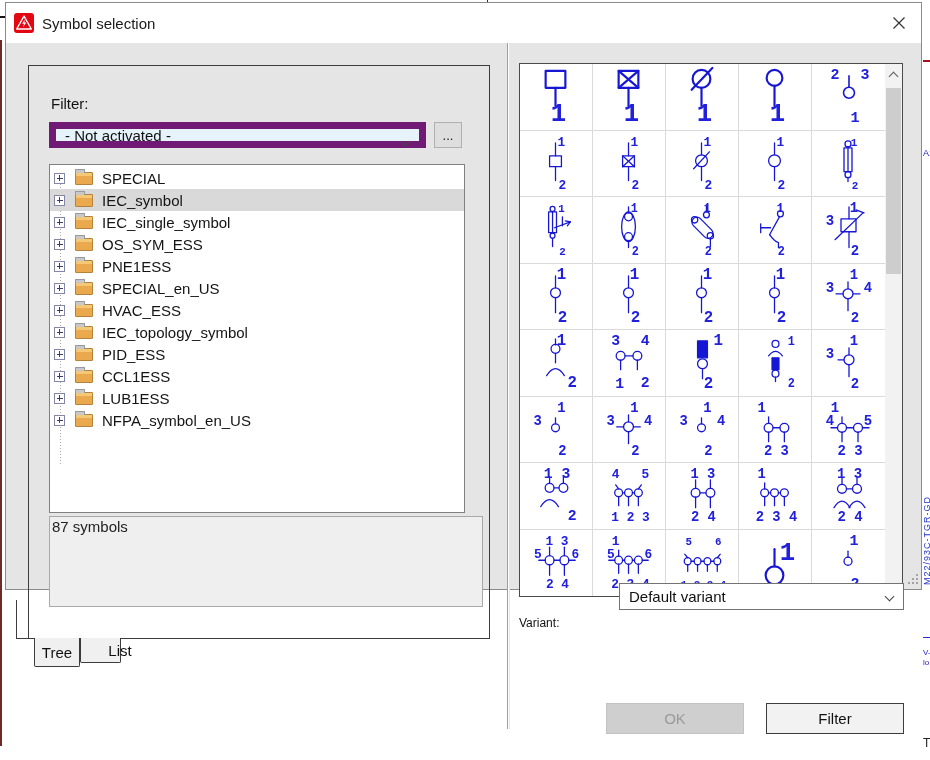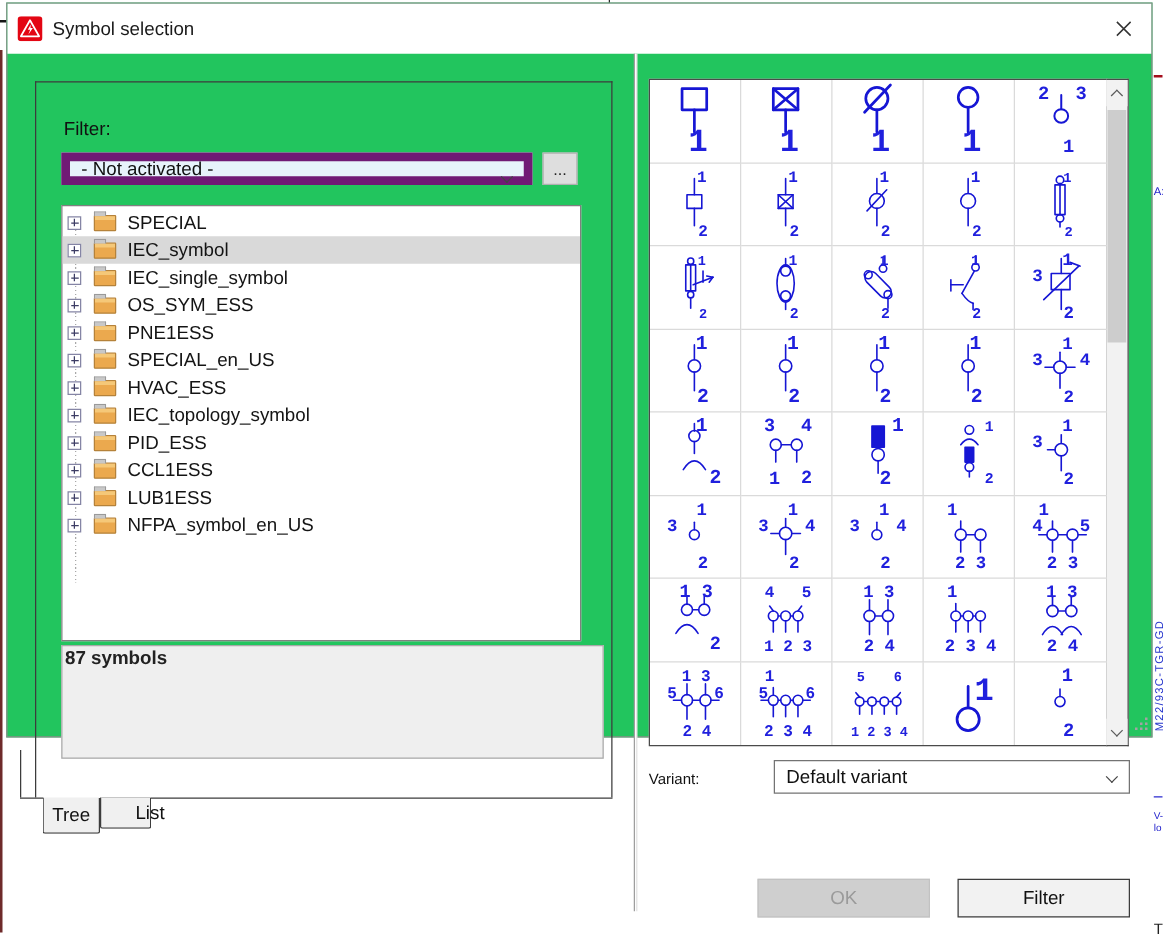--- a/index.html
+++ b/index.html
@@ -15,21 +15,21 @@
   .bg-red-line{left:923px;top:60px;width:7px;height:2px;background:#a50e1d;}
   .bg-blue-line{left:923px;top:637px;width:7px;height:1px;background:#2a2ad0;}
   .bg-a{left:923px;top:148px;font-size:9px;color:#2323cc;}
   .bg-rot{left:922px;top:585px;font-size:9px;color:#2333cc;transform:rotate(-90deg);
     transform-origin:left top;white-space:nowrap;letter-spacing:1px;}
   .bg-v{left:923px;top:648px;font-size:8px;color:#2323cc;}
   .bg-lo{left:923px;top:658px;font-size:8px;color:#2323cc;}
   .bg-t{left:923px;top:736px;font-size:12px;color:#222;}
 
   
-  .dialog{left:5px;top:2px;width:917px;height:588px;background:#22c55e;border:1px solid #8b8b8b;}
+  .dialog{left:5px;top:2px;width:917px;height:588px;background:#e5e5e5;border:1px solid #8b8b8b;}
   .titlebar{left:0;top:0;width:100%;height:40px;background:#fff;display:flex;align-items:center;padding-left:8px;}
   .app-icon{width:20px;height:20px;flex:none;}
   .title-text{margin-left:8px;font-size:15px;color:#1a1a1a;}
   .close-btn{position:absolute;right:6px;top:4px;width:32px;height:32px;display:flex;align-items:center;justify-content:center;cursor:default;}
 
   
   .groupbox{left:22px;top:62px;width:462px;height:573px;border:1px solid #3c3c3c;border-bottom:none;}
   .pane-stub{left:10px;top:597px;width:1px;height:38px;background:#3c3c3c;}
   .pane-line1{left:10px;top:635px;width:19px;height:1px;background:#3c3c3c;}
   .pane-line2{left:74px;top:635px;width:410px;height:1px;background:#3c3c3c;}
@@ -51,21 +51,21 @@
   .expbox::before{content:"";position:absolute;left:1.5px;top:4px;width:6px;height:1px;background:#3c3c64;}
   .expbox::after{content:"";position:absolute;left:4px;top:1.5px;width:1px;height:6px;background:#3c3c64;}
   .folder{margin-left:10px;width:18px;height:13px;background:#eba94e;border:1px solid #b5823a;
     border-radius:1px;position:relative;flex:none;}
   .folder::before{content:"";position:absolute;top:-4px;left:-1px;width:8px;height:3px;background:#c8c8c8;
     border:1px solid #9a9a9a;border-bottom:none;border-radius:1px 1px 0 0;}
   .folder::after{content:"";position:absolute;top:0;left:0;right:0;height:3px;background:#f5c878;}
   .tlabel{margin-left:9px;white-space:nowrap;}
 
   .statusbox{left:43px;top:513px;width:434px;height:91px;background:#efefef;border:1px solid #a9a9a9;
-    font-size:15px;color:#222;padding:1px 2px;font-weight:bold;}
+    font-size:15px;color:#222;padding:1px 2px;}
 
   .tab{position:absolute;background:#f0f0f0;border:1px solid #3c3c3c;border-top:none;z-index:3;
     display:flex;align-items:center;justify-content:center;font-size:15px;color:#111;
     border-radius:0 0 2px 2px;}
   .tab-tree{left:28px;top:635px;width:46px;height:29px;}
   .tab-list{left:74px;top:635px;width:33px;height:25px;padding-left:39px;}
 
   
   .vsep{left:501px;top:40px;width:3px;height:686px;
     background:linear-gradient(to right,#9e9e9e 0 1px,#fdfdfd 1px 2px,#e6e6e6 2px 3px);}
@@ -81,21 +81,21 @@
   .sb-btn{position:absolute;left:0;right:0;height:21px;display:flex;align-items:center;justify-content:center;background:#f2f2f2;}
   .sb-up{top:0;}
   .sb-down{bottom:0;}
   .chev-up{width:7px;height:7px;border-right:1.6px solid #5a5a5a;border-bottom:1.6px solid #5a5a5a;
     transform:rotate(-135deg);margin-top:4px;}
   .chev-down{width:7px;height:7px;border-right:1.6px solid #5a5a5a;border-bottom:1.6px solid #5a5a5a;
     transform:rotate(45deg);margin-bottom:3px;}
   .sb-thumb{position:absolute;left:1px;right:1px;top:24px;height:186px;background:#cdcdcd;}
 
   .variant-label{left:513px;top:613px;font-size:12px;color:#111;}
-  .variant-combo{left:613px;top:605px;width:285px;height:27px;background:#fff;border:1px solid #737373;
+  .variant-combo{left:613px;top:580px;width:285px;height:27px;background:#fff;border:1px solid #737373;
     display:flex;align-items:center;padding:0 9px;font-size:15px;color:#111;}
   .variant-chev{position:absolute;right:10px;top:9px;width:7px;height:7px;border-right:1.4px solid #444;
     border-bottom:1.4px solid #444;transform:rotate(45deg);}
 
   .btn{position:absolute;width:138px;height:31px;font-size:15px;display:flex;align-items:center;justify-content:center;}
   .btn-ok{left:600px;top:700px;background:#cfcfcf;color:#9a9a9a;border:1px solid #c2c2c2;}
   .btn-cancel{left:760px;top:700px;background:#f2f2f2;color:#111;border:1px solid #3c3c3c;}
 
   .grip{position:absolute;right:3px;bottom:3px;width:12px;height:12px;}
   .grip i{position:absolute;width:2px;height:2px;background:#a3a3a3;}

